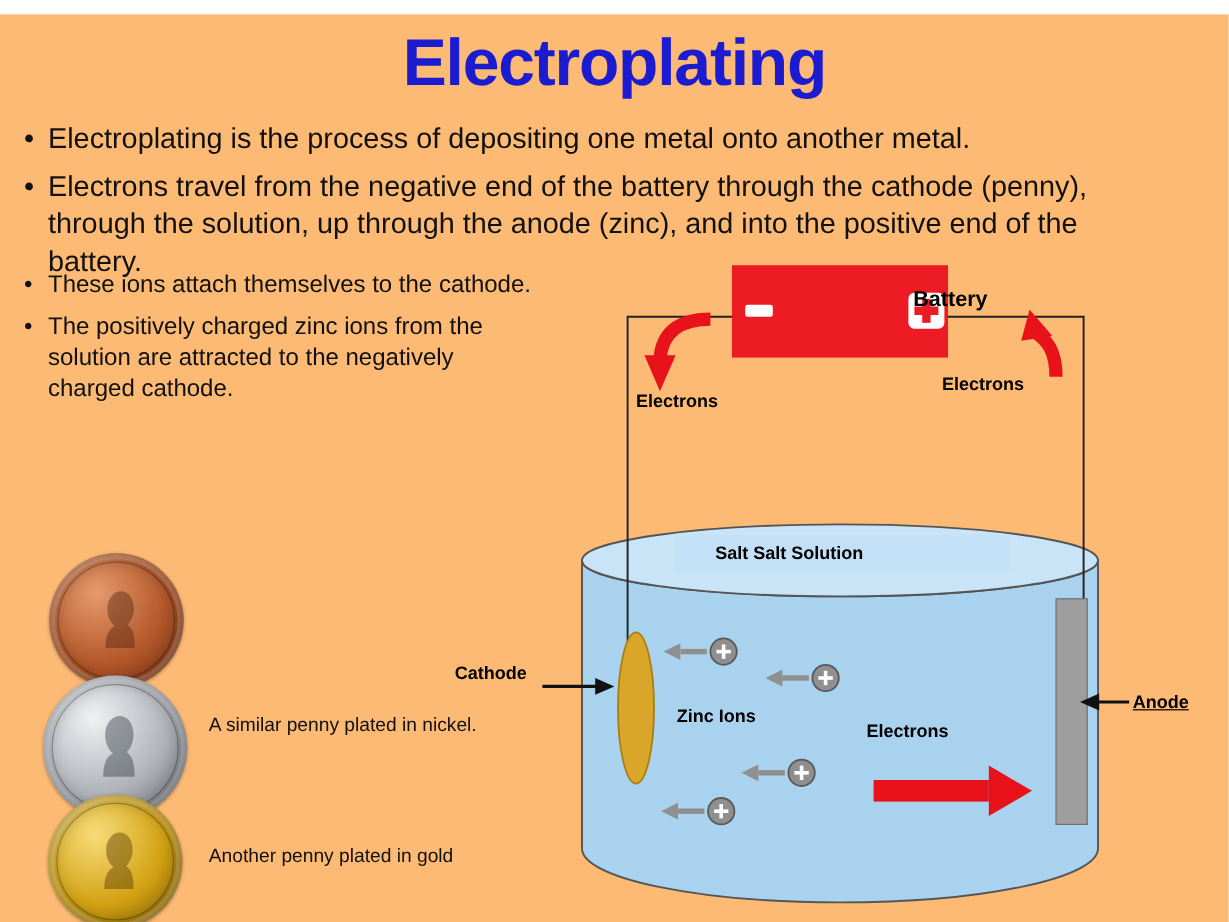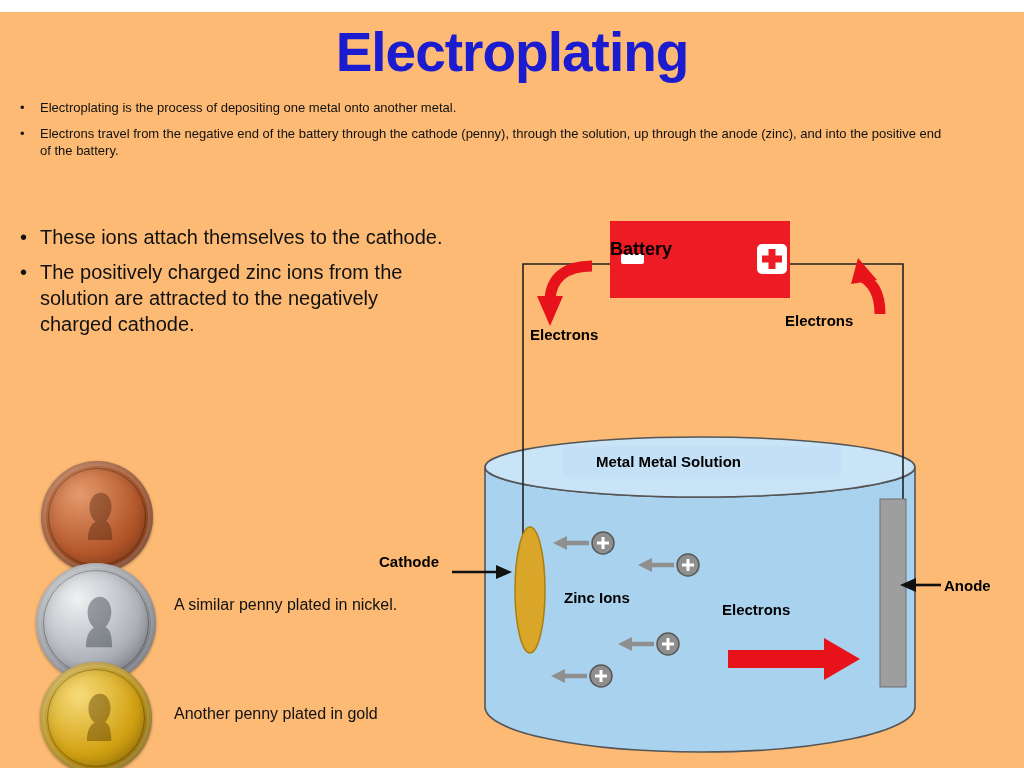--- a/index.html
+++ b/index.html
@@ -21,21 +21,21 @@
     color: var(--title_blue, #1b1bcf);
   }
 
   ul.bullets { list-style: none; position: absolute; }
   ul.bullets li {
     position: relative; padding-left: 24px; margin-bottom: 9px;
     color: #111; line-height: 1.3;
   }
   ul.bullets li::before { content: "\2022"; position: absolute; left: 4px; }
 
-  .bullets-top  { left: 16px; top: 88px;  width: 930px; font-size: 13px; }
+  .bullets-top  { left: 16px; top: 88px;  width: 930px; font-size: 24px; }
   .bullets-left { left: 16px; top: 212px; width: 430px; font-size: 20px; }
 
   
   .coin { position: absolute; border-radius: 50%;
     box-shadow: inset 0 0 0 5px rgba(255,255,255,.18), inset 0 0 16px rgba(0,0,0,.45), 0 1px 3px rgba(0,0,0,.35); }
   .coin::after { content:""; position:absolute; inset:7px; border-radius:50%;
     border: 1.5px solid rgba(0,0,0,.28); }
   .coin.copper { background: radial-gradient(circle at 35% 30%, #e59a6d, var(--coin_copper, #b3572a) 55%, #6f2f12 96%); }
   .coin.nickel { background: radial-gradient(circle at 35% 30%, #eff1f3, var(--coin_nickel, #aeb2b8) 55%, #5f6368 96%); }
   .coin.gold   { background: radial-gradient(circle at 35% 30%, #f7dc7a, var(--coin_gold, #d2a112) 55%, #7c5c06 96%); }
@@ -67,32 +67,32 @@
   .cathode-ellipse { fill: var(--cathode_gold, #d9a62a); stroke: #a87f10; stroke-width: 1.5; }
   .anode-rect { fill: var(--anode_gray, #9e9e9e); stroke: #6e6e6e; stroke-width: 1; }
   .ion-circle { fill: var(--ion_gray, #8f8f8f); stroke: #595959; stroke-width: 1.5; }
   .ion-plus { fill: #ffffff; }
   .ion-arrow { stroke: var(--ion_gray, #8f8f8f); stroke-width: 4.5; }
   .ion-arrow-head { fill: var(--ion_gray, #8f8f8f); }
   .black-arrow { stroke: #111; stroke-width: 2.6; }
   .black-arrow-head { fill: #111; }
 
   .dlabel { position: absolute; font-weight: bold; font-size: 15px; color: #000; white-space: nowrap; }
-  .battery-label { left: 610px; top: 227px; width: 213px; text-align: left; font-size: 18px; }
+  .battery-label { left: 610px; top: 227px; width: 213px; text-align: right; font-size: 18px; }
   .electrons-left-label  { left: 530px; top: 314px; }
   .electrons-right-label { left: 785px; top: 300px; }
   .solution-label-box {
     left: 563px; top: 434px; width: 278px; height: 31px;
     background: var(--solution_label_bg, #c3e0f6);
     display: flex; align-items: center; padding-left: 33px;
   }
   .cathode-label { left: 379px; top: 541px; }
   .zinc-ions-label { left: 564px; top: 577px; }
   .electrons-bottom-label { left: 722px; top: 589px; }
-  .anode-label { left: 944px; top: 565px; }
+  .anode-label { left: 944px; top: 565px; text-decoration: underline; }
 </style>
 </head>
 <body>
 
 <div class="slide">
 
   <h1 class="title">Electroplating</h1>
 
   <ul class="bullets bullets-top">
     <li>Electroplating is the process of depositing one metal onto another metal.</li>
@@ -181,20 +181,20 @@
     <line class="black-arrow" x1="452" y1="560" x2="498" y2="560"></line>
     <polygon class="black-arrow-head" points="496,553 496,567 512,560"></polygon>
     <line class="black-arrow" x1="941" y1="573" x2="914" y2="573"></line>
     <polygon class="black-arrow-head" points="916,566 916,580 900,573"></polygon>
   </svg>
 
   <div class="dlabel battery-label">Battery</div>
   <div class="dlabel electrons-left-label">Electrons</div>
   <div class="dlabel electrons-right-label">Electrons</div>
   <div class="dlabel solution-label-box">
-    <span>Metal Metal Solution</span>
+    <span>Salt Salt Solution</span>
   </div>
   <div class="dlabel cathode-label">Cathode</div>
   <div class="dlabel zinc-ions-label">Zinc Ions</div>
   <div class="dlabel electrons-bottom-label">Electrons</div>
   <div class="dlabel anode-label">Anode</div>
 
 </div>
 
 </body></html>

